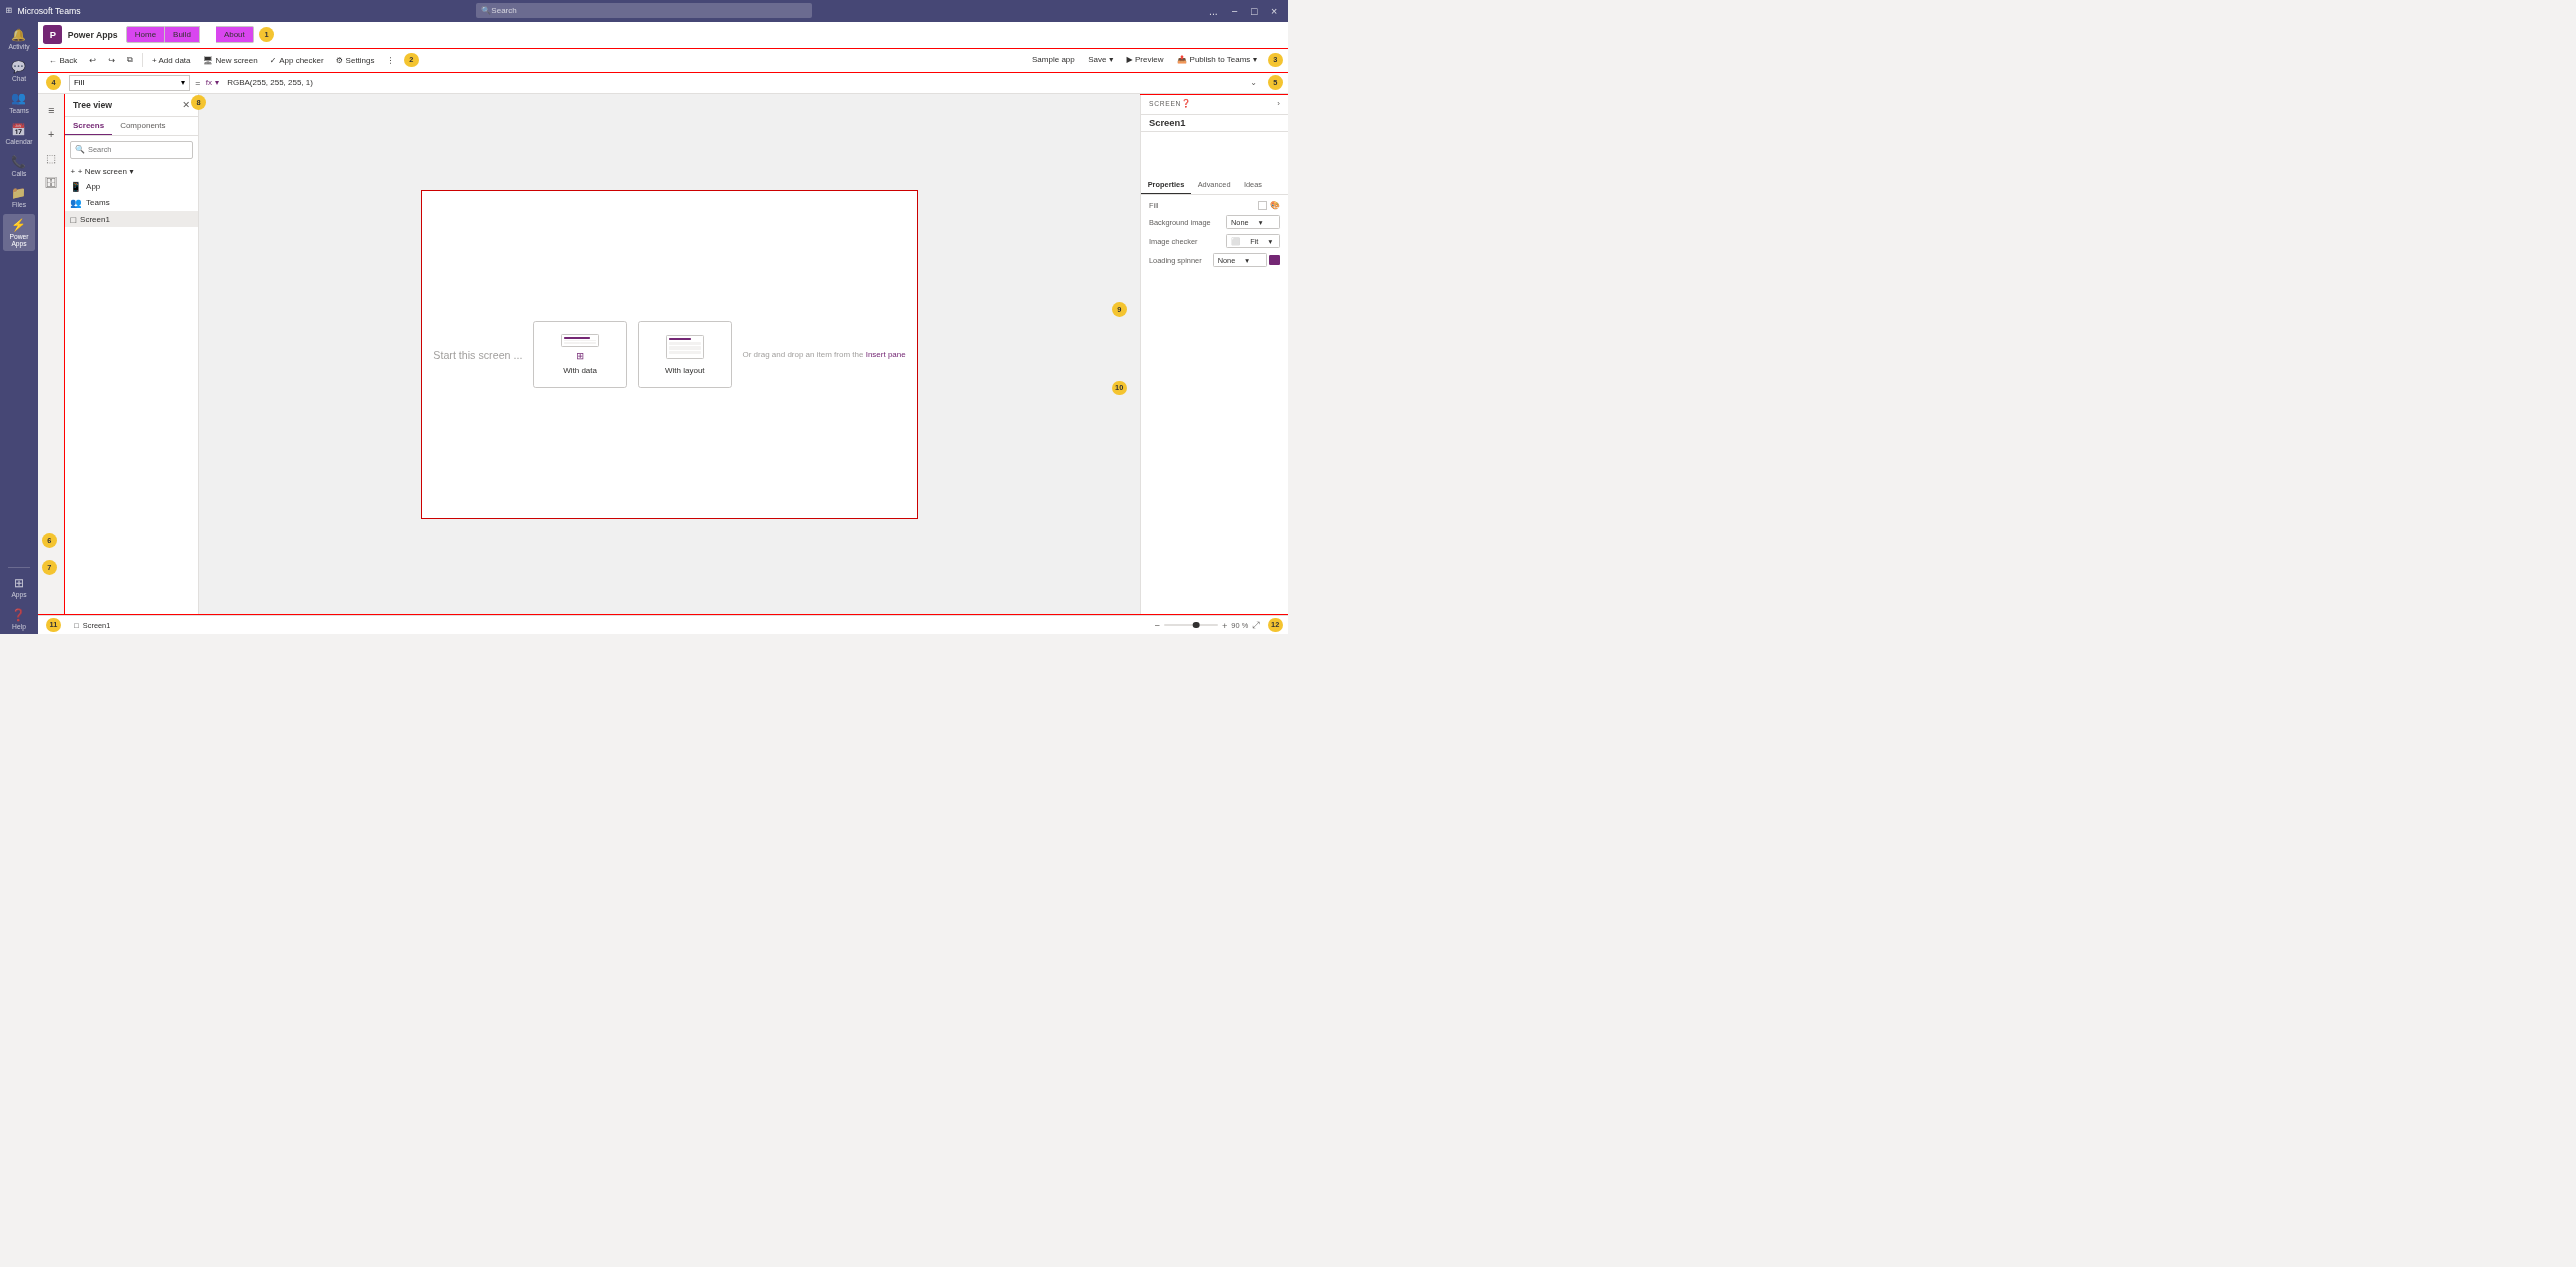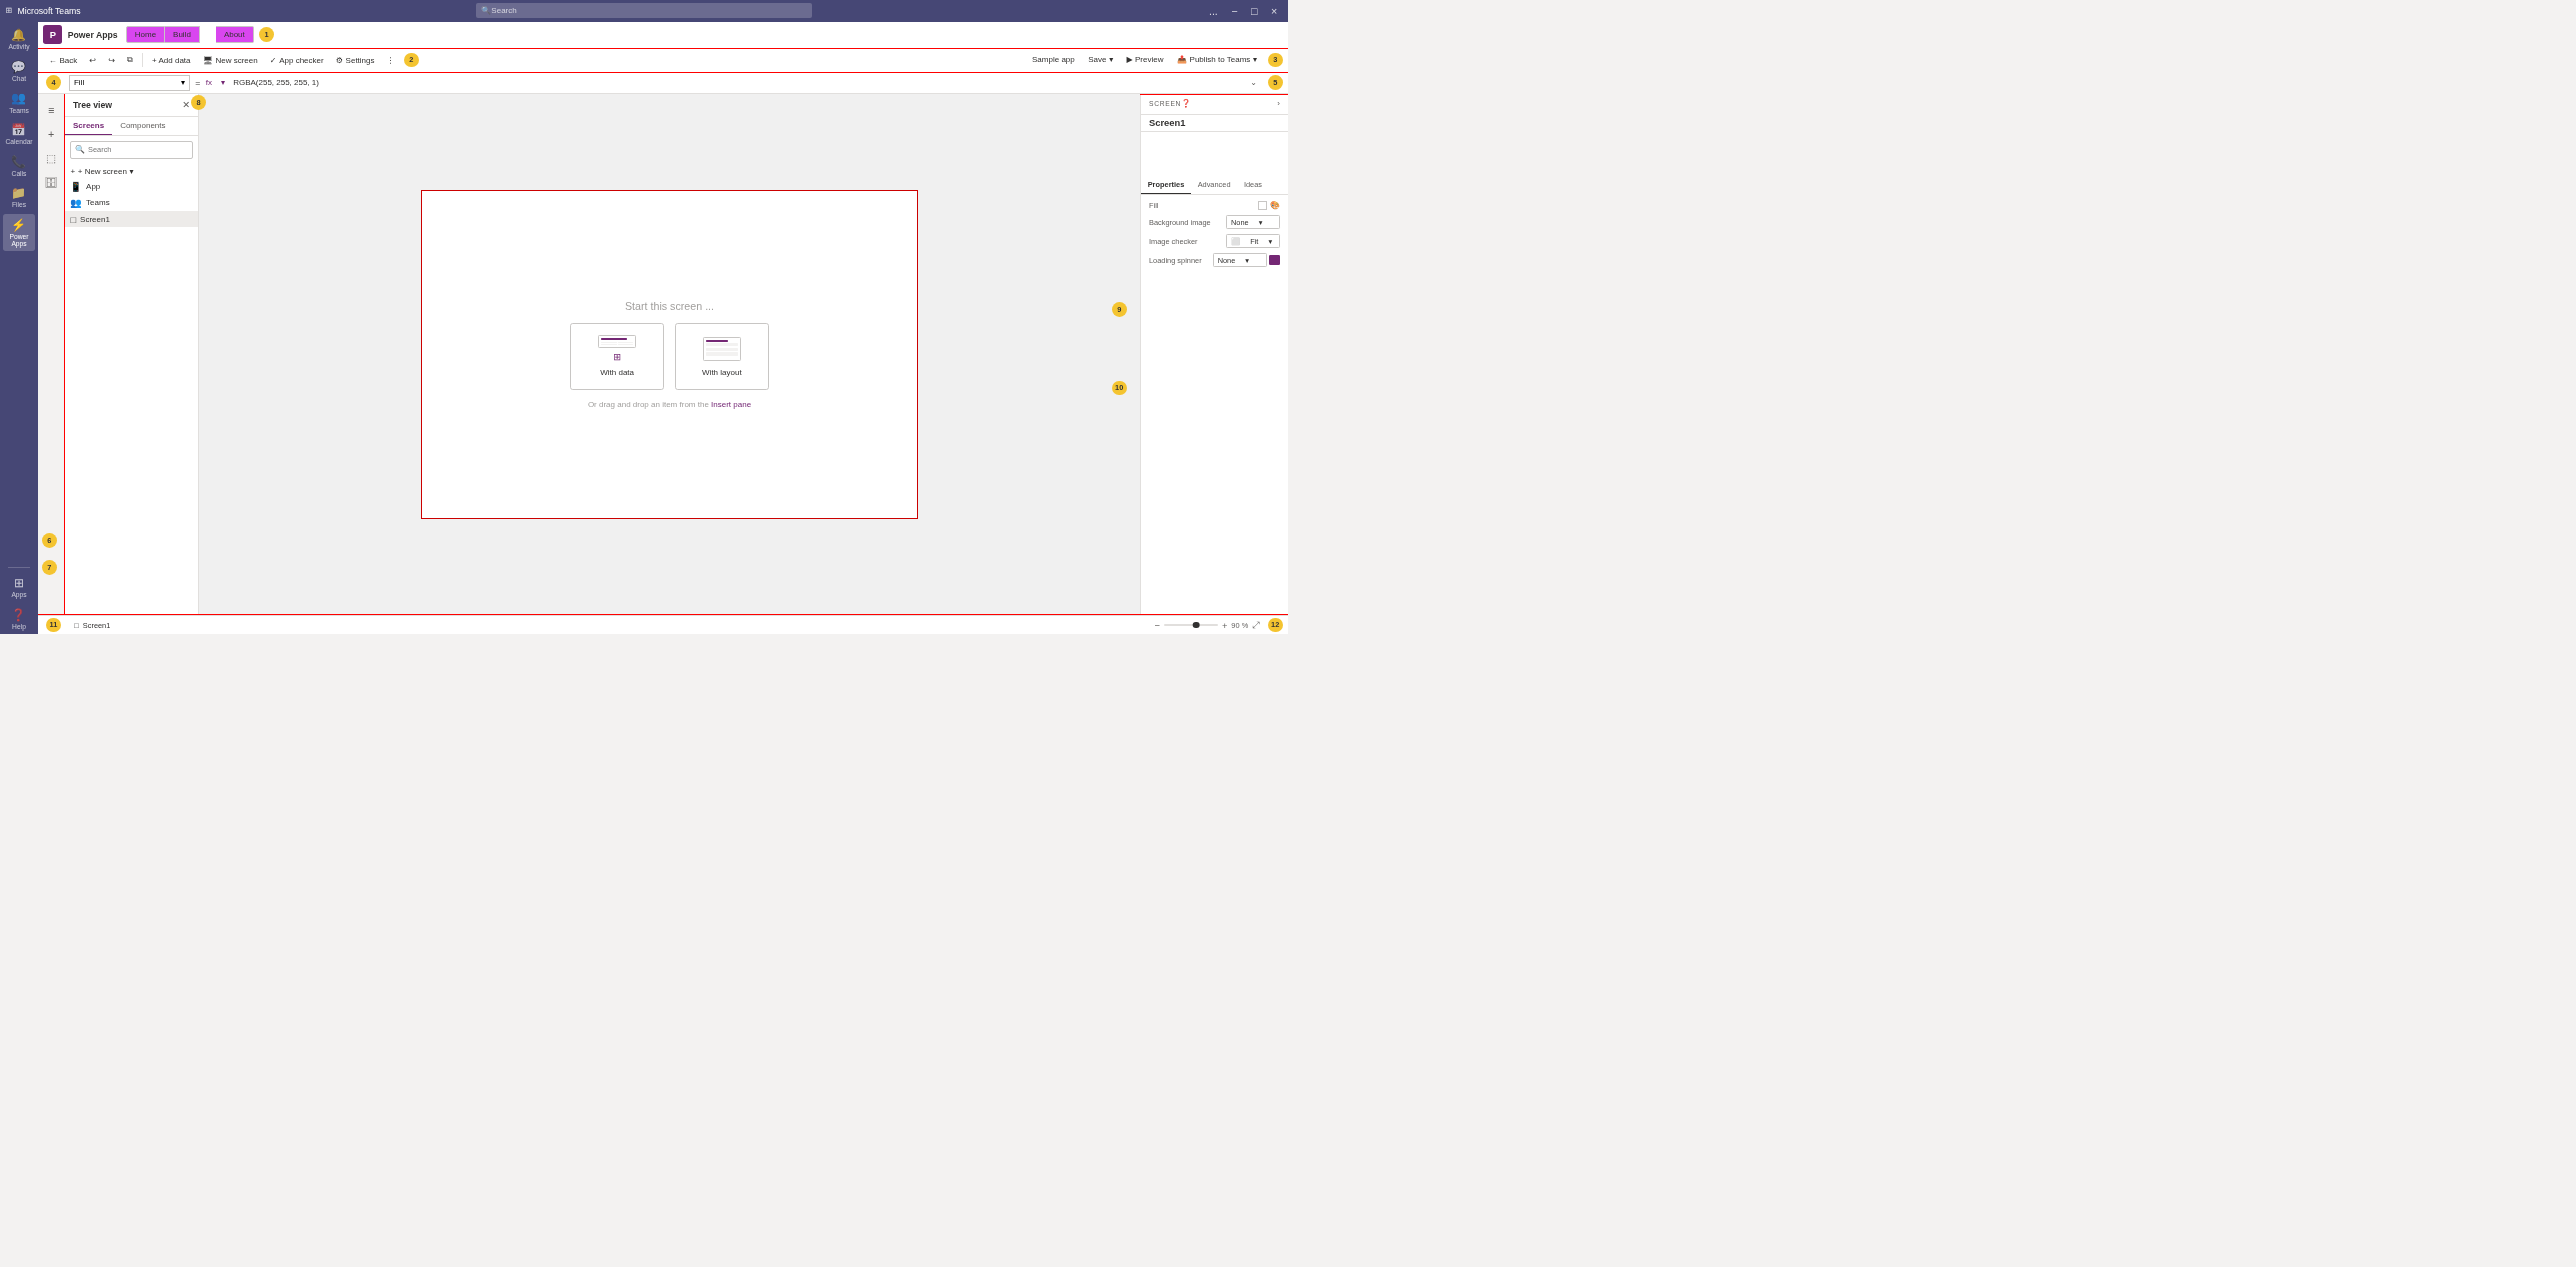--- a/index.html
+++ b/index.html
@@ -141,21 +141,21 @@
       border: 0.7px solid #c8c6c4;
       background: white;
       font-size: 8px;
       padding: 0 4px;
       display: flex;
       align-items: center;
       justify-content: space-between;
       cursor: pointer;
     }
     .formula-equals { color: #323130; font-size: 8.7px; }
-    .formula-fx { display: flex; align-items: center; gap: 9px; font-size: 8px; color: #742774; cursor: pointer; }
+    .formula-fx { display: flex; align-items: center; gap: 3px; font-size: 8px; color: #742774; cursor: pointer; }
     .formula-input { flex: 1; font-size: 8px; color: #323130; padding: 1.3px 2.7px; }
     .formula-expand { margin-left: auto; color: #605e5c; cursor: pointer; }
 
     
     .editor-area { flex: 1; display: flex; overflow: hidden; }
 
     
     .tool-sidebar {
       width: 27px;
       background: #f3f2f1;
@@ -228,21 +228,21 @@
       justify-content: center;
       position: relative;
       overflow: hidden;
     }
     .canvas-frame {
       background: white;
       border: 1.3px solid #c00;
       width: 497px;
       height: 329px;
       display: flex;
-      flex-direction: column;
+      flex-direction: row;
       align-items: center;
       justify-content: center;
       gap: 10.7px;
       position: relative;
     }
     .canvas-start-text { font-size: 10.7px; color: #a19f9d; }
     .canvas-options { display: flex; gap: 10.7px; }
     .canvas-option {
       width: 94px;
       height: 67px;

